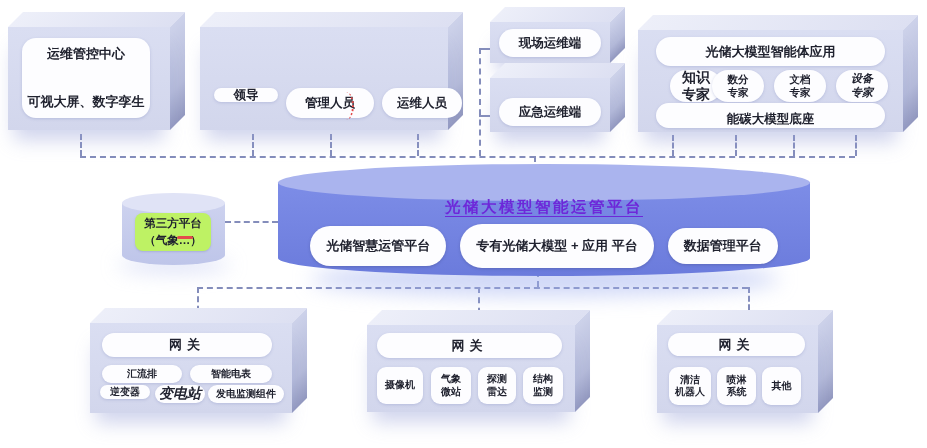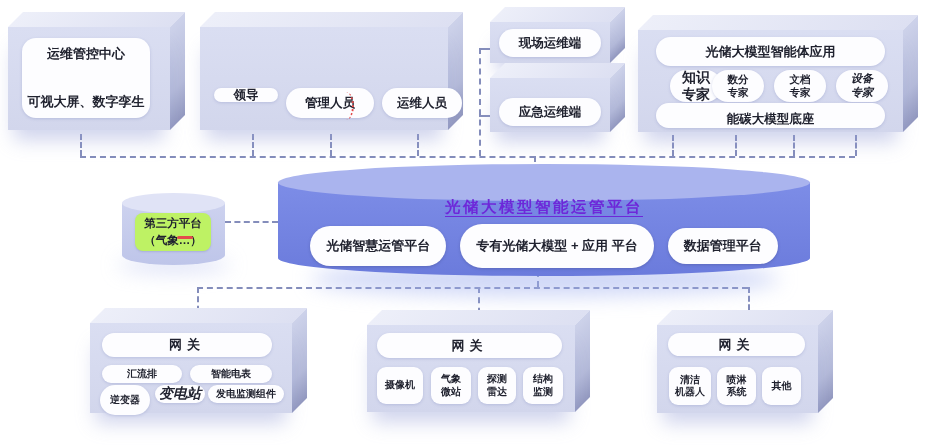--- a/index.html
+++ b/index.html
@@ -216,21 +216,21 @@
     <div class="face-front">
       <div class="pill" style="left:12px;top:10px;width:170px;height:24px;font-size:13px;letter-spacing:5px;">
         <span>网关</span>
       </div>
       <div class="pill" style="left:12px;top:42px;width:80px;height:18px;font-size:10px;">
         <span>汇流排</span>
       </div>
       <div class="pill" style="left:100px;top:42px;width:82px;height:18px;font-size:10px;">
         <span>智能电表</span>
       </div>
-      <div class="pill" style="left:10px;top:62px;width:50px;height:30px;font-size:10px;">
+      <div class="pill" style="left:10px;top:62px;width:50px;height:14px;font-size:10px;">
         <span>逆变器</span>
       </div>
       <div class="pill" style="left:65px;top:62px;width:50px;height:18px;font-size:14px;font-style:italic;">
         <span>变电站</span>
       </div>
       <div class="pill" style="left:118px;top:62px;width:76px;height:18px;font-size:10px;">
         <span>发电监测组件</span>
       </div>
     </div>
   </div>

